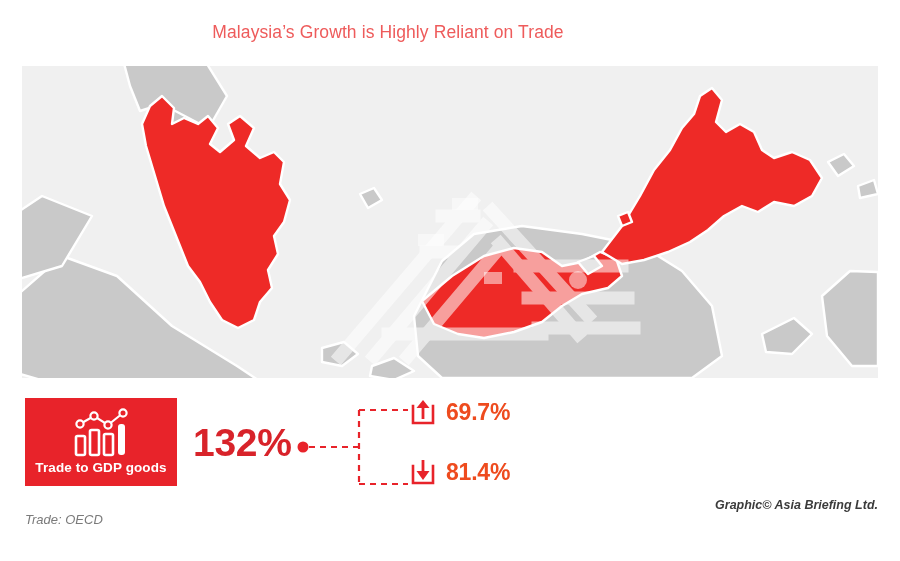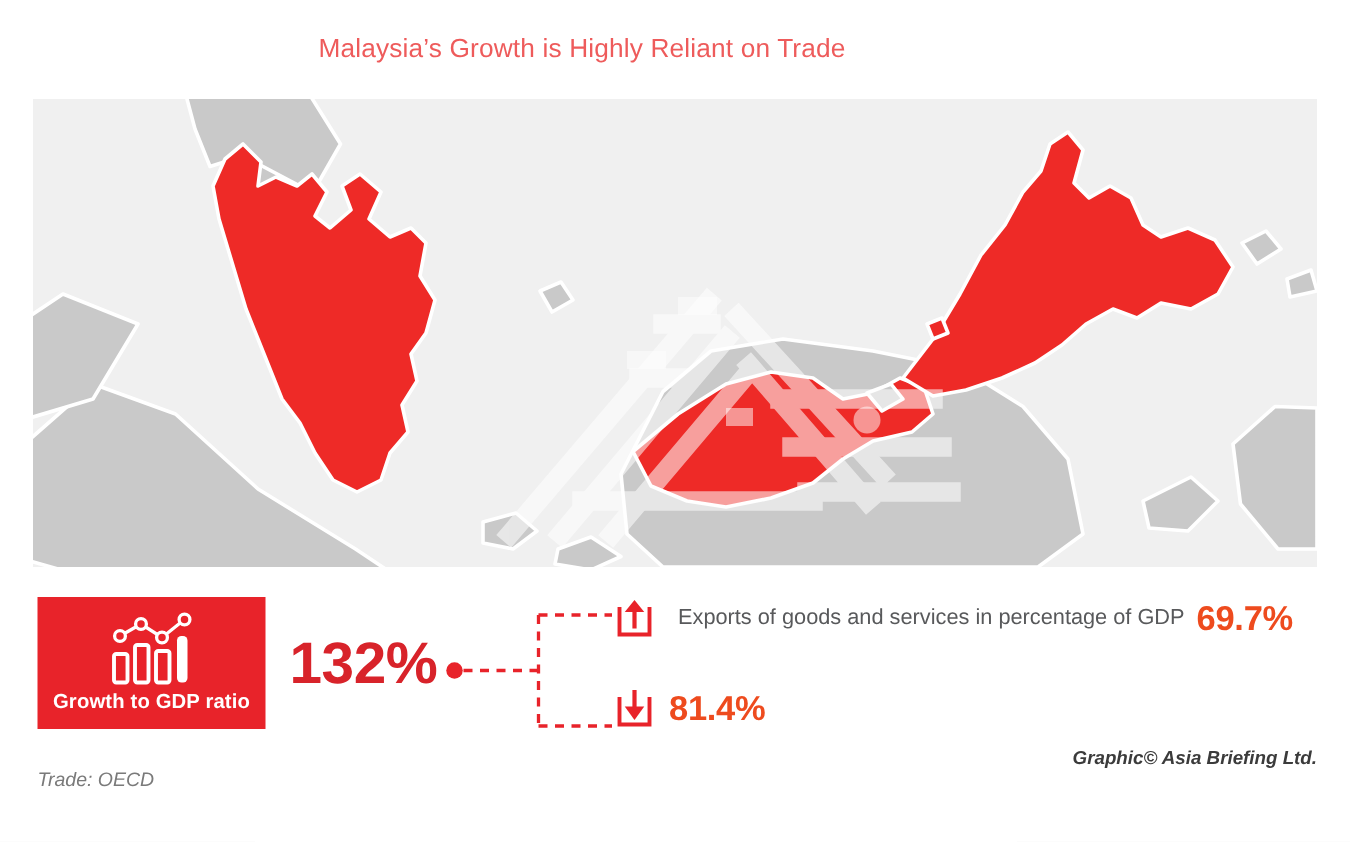--- a/index.html
+++ b/index.html
@@ -251,42 +251,41 @@
     <g fill="none" stroke="#FFFFFF" stroke-width="2.2">
       <path d="M13 16 L27 8 L41 17 L56 5"></path>
     </g>
     <g fill="#E8232A" stroke="#FFFFFF" stroke-width="2.2">
       <circle cx="13" cy="16" r="3.6"></circle>
       <circle cx="27" cy="8" r="3.6"></circle>
       <circle cx="41" cy="17" r="3.6"></circle>
       <circle cx="56" cy="5" r="3.6"></circle>
     </g>
   </svg>
-  <div id="ratio-card-label">Growth to GDP ratio</div>
+  <div id="ratio-card-label">Trade to GDP goods</div>
 </div>
 
 <div id="ratio-value">132%</div>
 
 <svg id="connector" viewBox="0 0 120 90">
   <circle cx="7" cy="49" r="5.5" fill="#E8232A"></circle>
   <g stroke="#E8232A" stroke-width="2.2" fill="none" stroke-dasharray="6 5">
     <path d="M13 49 L63 49"></path>
     <path d="M63 12 L63 86"></path>
     <path d="M63 12 L112 12"></path>
     <path d="M63 86 L112 86"></path>
   </g>
 </svg>
 
 <div class="data-row" id="row-exports">
   <svg class="row-icon" viewBox="0 0 30 30">
     <path d="M5 9 L5 26 L25 26 L25 9" fill="none" stroke="#E8232A" stroke-width="2.6" stroke-linecap="square"></path>
     <path d="M15 22 L15 6" fill="none" stroke="#E8232A" stroke-width="2.8"></path>
     <path d="M15 3 L21.5 11 L8.5 11 Z" fill="#E8232A"></path>
   </svg>
-  <span class="row-label">Exports of goods and services in percentage of GDP</span>
   <span class="row-value">69.7%</span>
 </div>
 
 <div class="data-row" id="row-imports">
   <svg class="row-icon" viewBox="0 0 30 30">
     <path d="M5 9 L5 26 L25 26 L25 9" fill="none" stroke="#E8232A" stroke-width="2.6" stroke-linecap="square"></path>
     <path d="M15 3 L15 16" fill="none" stroke="#E8232A" stroke-width="2.8"></path>
     <path d="M15 23 L21.5 14 L8.5 14 Z" fill="#E8232A"></path>
   </svg>
   <span class="row-value">81.4%</span>

